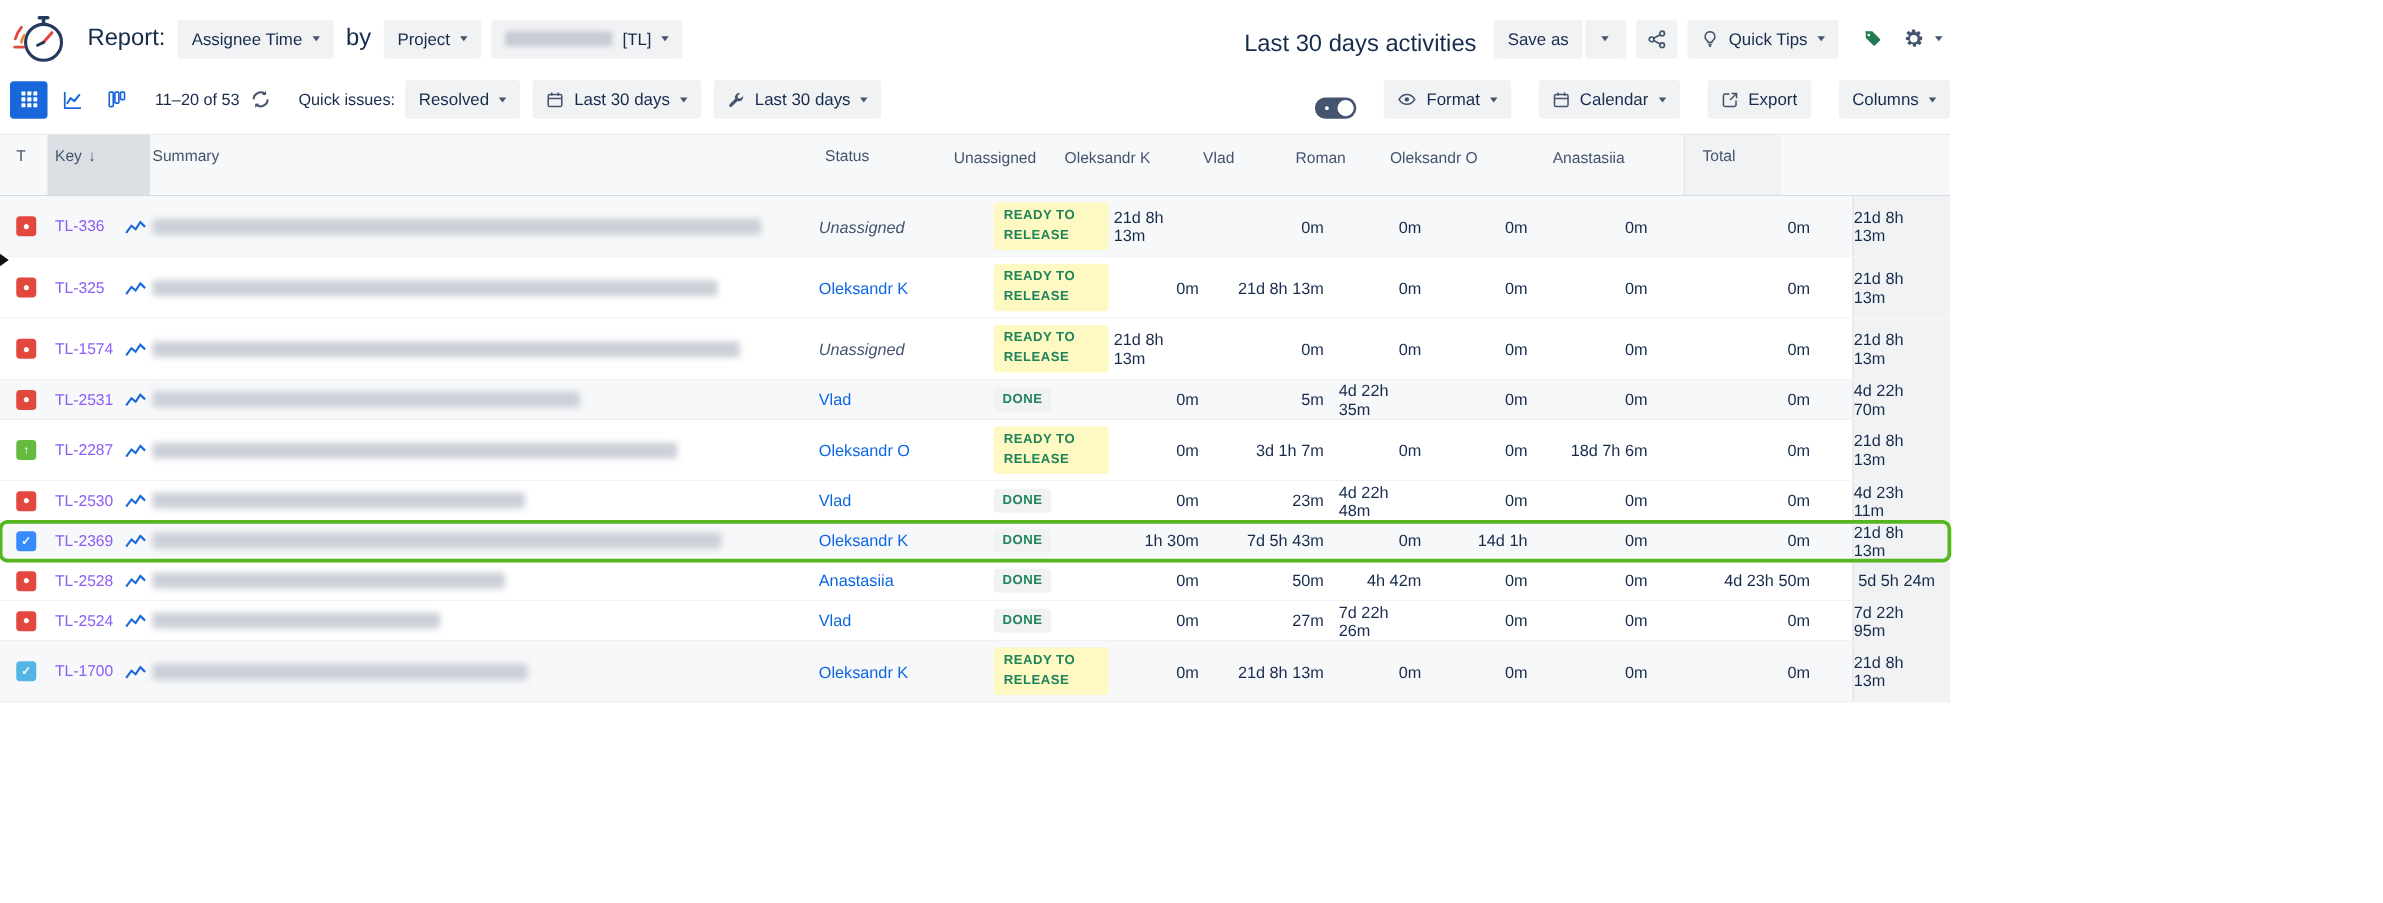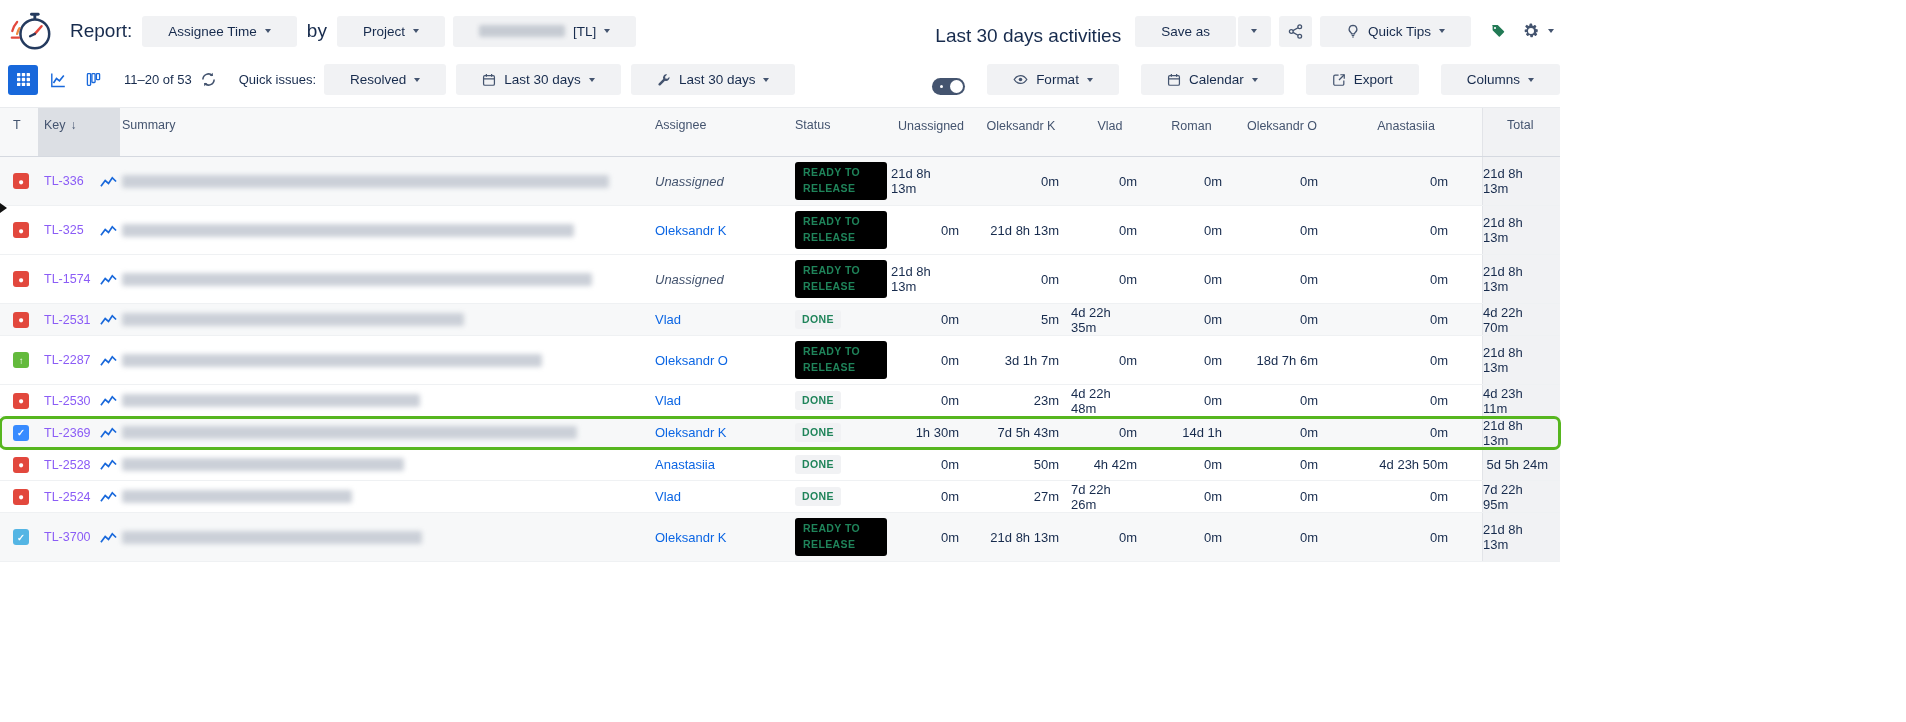--- a/index.html
+++ b/index.html
@@ -1,21 +1,21 @@
 <!DOCTYPE html>
 <html><head>
 <meta charset="utf-8">
 <style>
 *{box-sizing:border-box;margin:0;padding:0}
 html,body{width:1906px;height:722px;background:#fff;font-family:"Liberation Sans",sans-serif;color:#172B4D;overflow:hidden}
 .app{width:1564px;position:relative}
 .topbar{display:flex;align-items:center;height:62px;padding:0 4px 0 8px}
 .logo{margin-right:16px;flex:0 0 auto}
 .lbl{font-size:19px;white-space:nowrap}
-.dd,.btn{display:inline-flex;align-items:center;gap:8px;background:#F1F2F4;border:none;border-radius:3px;height:31px;padding:0 26px;font-size:13.5px;color:#172B4D;font-family:inherit;cursor:pointer;white-space:nowrap}
+.dd,.btn{display:inline-flex;align-items:center;gap:8px;background:#F1F2F4;border:none;border-radius:3px;height:31px;padding:0 11px;font-size:13.5px;color:#172B4D;font-family:inherit;cursor:pointer;white-space:nowrap}
 .ghost{background:transparent}
 .icon-btn{width:33px;padding:0;justify-content:center}
 .chev{width:0;height:0;border-left:3.8px solid transparent;border-right:3.8px solid transparent;border-top:4.6px solid #44546F}
 .pblur{width:86px;height:12px;border-radius:2px;background:#C6CBD3;filter:blur(2px)}
 .tb-right{margin-left:auto;display:flex;align-items:flex-end}
 .toolbar2{display:flex;align-items:center;padding:2px 4px 12px 8px}
 .views{display:flex;gap:5px}
 .viewbtn{width:30px;height:30px;border-radius:3px;display:flex;align-items:center;justify-content:center;background:transparent;border:none;cursor:pointer}
 .viewbtn.active{background:#1868DB}
 .pag{font-size:13px;margin-left:16px;white-space:nowrap}
@@ -36,29 +36,29 @@
 .ck{width:82px;padding-left:6px;gap:8px;display:flex;align-items:center}
 .cs{width:530px;padding-left:2px}
 .ca{width:135px;padding-left:5px}
 .cst{width:106px;padding-left:10px}
 .n{justify-content:flex-end;padding-right:12px}
 .n0{width:80px}.n1{width:100px}.n2{width:78px}.n3{width:85px}.n4{width:96px}.n5{width:152px;padding-right:34px}
 .ctot{width:78px;background:#F1F2F4;border-left:1px solid #E2E4E8;justify-content:flex-end;padding-right:12px;height:100%}
 .thead .hn{justify-content:center;padding-right:0;text-align:center}
 .thead .hn span{display:inline-block;max-width:74px;line-height:1.35}
 .thead .sorted{background:#DCDFE4}
-.thead .ctot{justify-content:flex-start;padding-left:24px}
+.thead .ctot{justify-content:flex-start;padding-left:14px}
 .sort{margin-left:4px;font-size:12px}
 .key{font-size:12.5px;color:#8b5cf6;width:48px;cursor:pointer}
 .trend{cursor:pointer;display:flex}
 .blur{height:13px;background:#CBD0D8;border-radius:2px;filter:blur(2.5px);display:block}
 .alink{color:#0C66E4;cursor:pointer}
 .noassign{font-style:italic;color:#44546F}
 .badge{font-weight:bold;font-size:10.5px;letter-spacing:.4px;color:#1F845A;border-radius:3px;line-height:1.5}
-.badge.ready{background:#000000;width:92px;padding:3px 8px}
+.badge.ready{background:#fef9c3;width:92px;padding:3px 8px}
 .badge.done{background:#F1F2F4;padding:2px 7px}
 .ticon{width:16px;height:16px;border-radius:3px;display:flex;align-items:center;justify-content:center;color:#fff;font-size:9.5px;font-weight:bold}
 .edge{position:absolute;left:0;top:203px;width:0;height:0;border-top:5px solid transparent;border-bottom:5px solid transparent;border-left:7px solid #111;cursor:pointer}
 svg{display:block}
 </style>
 </head>
 <body>
 
 <div class="app">
 
@@ -253,21 +253,20 @@
   </div>
 
   <div class="tbl">
     <div class="thead">
       <div class="c ct">T</div>
       <div class="c ck sorted" style="align-items:flex-start;padding-top:10px">
         <span style="width:auto">Key</span>
         <span class="sort" style="margin-left:-3px">↓</span>
       </div>
       <div class="c cs">Summary</div>
-      <div class="c ca">Assignee</div>
       <div class="c cst">Status</div>
       <div class="c n n0 hn">
           <span>Unassigned</span>
         </div>
       <div class="c n n1 hn">
           <span>Oleksandr K</span>
         </div>
       <div class="c n n2 hn">
           <span>Vlad</span>
         </div>
@@ -542,21 +541,21 @@
           <div class="c n n3">0m</div>
           <div class="c n n4">0m</div>
           <div class="c n n5">0m</div>
           <div class="c ctot">7d 22h 95m</div>
         </div>
         <div class="trow tall shaded">
           <div class="c ct">
             <span class="ticon" style="background:#54B5E4">✓</span>
           </div>
           <div class="c ck">
-            <span class="key">TL-3700</span>
+            <span class="key">TL-1700</span>
             <span class="trend">
               <svg viewBox="0 0 18 13" width="17" height="13">
                 <polyline points="1,11.5 5.5,5.5 9,8.5 13,2.5 17,6.5" fill="none" stroke="#1868DB" stroke-width="1.8"></polyline>
               </svg>
             </span>
           </div>
           <div class="c cs">
             <span class="blur" style="width:300px"></span>
           </div>
           <div class="c ca">

